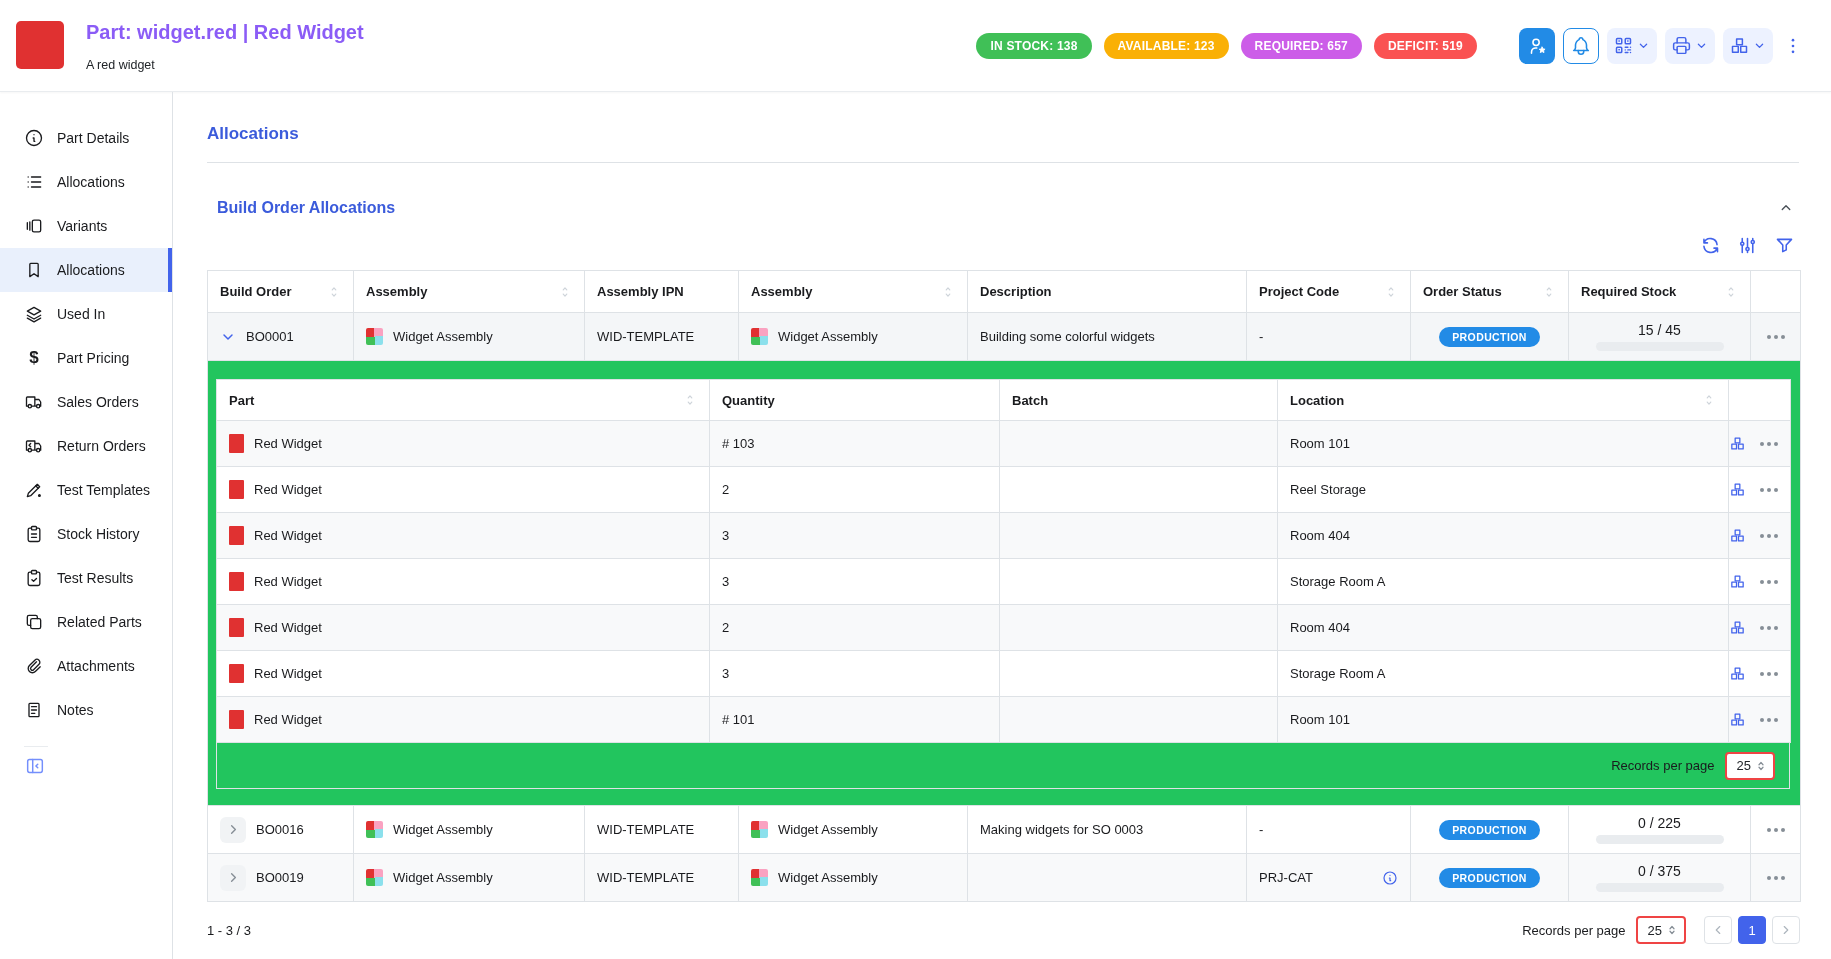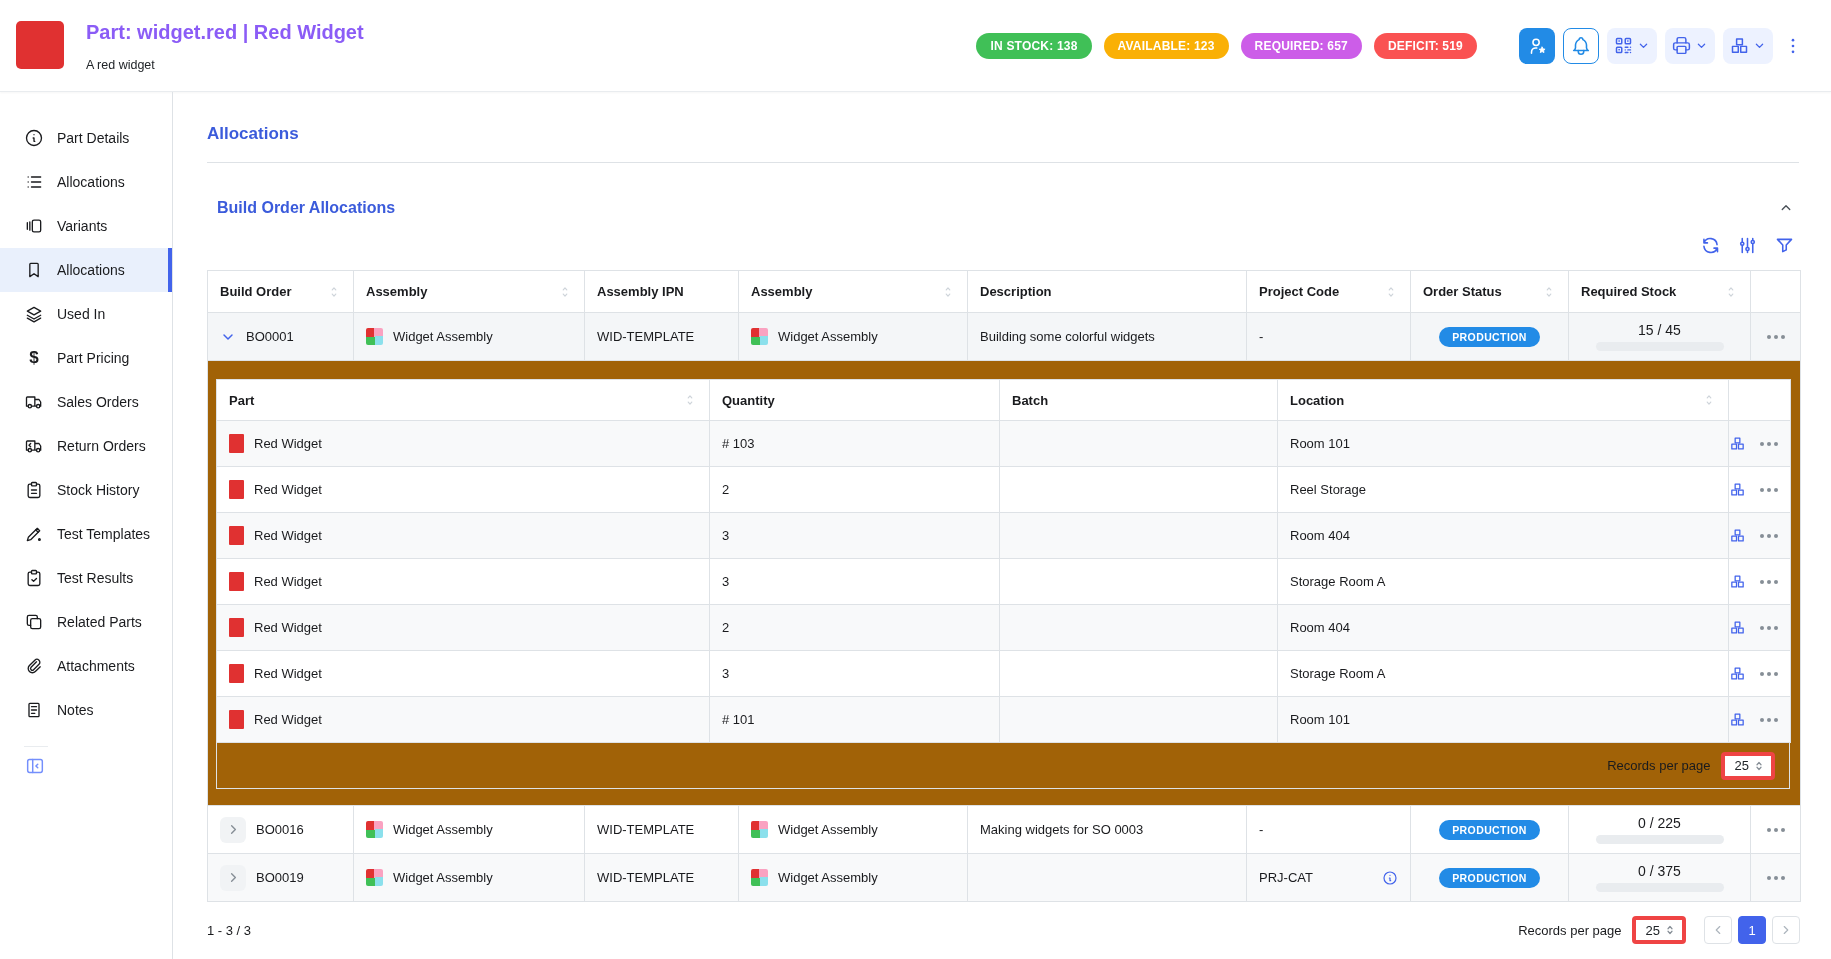--- a/index.html
+++ b/index.html
@@ -71,29 +71,29 @@
   .prog-wrap { display:flex; flex-direction:column; align-items:center; gap:4px; }
   .prog-val { font-size:14px; }
   .prog-track { width:128px; height:9px; border-radius:5px; background:#e9ecef; overflow:hidden; }
   .prog-fill { height:100%; border-radius:5px; background:#fd7e14; }
   .dots { display:flex; gap:3px; justify-content:center; cursor:pointer; }
   .dots i { width:4px; height:4px; border-radius:50%; background:#868e96; }
   .row-actions { display:flex; align-items:center; justify-content:flex-end; gap:14px; }
   .stock-link { color:#4263eb; cursor:pointer; }
   .info-i { color:#4263eb; }
 
-  .sub-wrap { padding:18px 10px 16px 8px; background:#a16207; }
+  .sub-wrap { padding:18px 10px 16px 8px; background:#22c55e; }
   .sub { width:1574px; font-size:13px; background:#fff; }
   .sub th,.sub td { border:1px solid #dee2e6; padding:0 12px; }
   .sub th { height:41px; text-align:left; font-weight:bold; background:#fff; }
   .sub td { height:46px; background:#fff; }
   .sub tr.stripe td { background:#f8f9fa; }
   .sub-footer { border:1px solid #dee2e6; border-top:none; height:46px; display:flex;
     align-items:center; justify-content:flex-end; gap:10px; width:1574px; padding-right:14px; font-size:13px; }
-  .select-box { display:flex; align-items:center; gap:4px; border:4px solid #ef4444; border-radius:4px;
+  .select-box { display:flex; align-items:center; gap:4px; border:2px solid #ef4444; border-radius:4px;
     height:28px; padding:0 6px 0 10px; font-size:13px; background:#fff; cursor:pointer; color:#212529; }
   .selector { color:#868e96; }
 
   .bottom-bar { width:1593px; display:flex; align-items:center; justify-content:space-between;
     margin-top:14px; font-size:13px; }
   .bottom-right { display:flex; align-items:center; gap:10px; }
   .pager { display:flex; align-items:center; gap:6px; margin-left:8px; }
   .pg-btn { width:28px; height:28px; border:1px solid #dee2e6; border-radius:4px; background:#fff;
     color:#adb5bd; display:flex; align-items:center; justify-content:center; cursor:pointer; font-size:13px; }
   .pg-btn.active { background:#4263eb; border-color:#4263eb; color:#fff; }
@@ -259,36 +259,36 @@
               <circle cx="17" cy="17" r="2"></circle>
               <path d="M5 17H3V7a1 1 0 011-1h9v11M9 17h6M13 9h5l2 3v5h-1"></path>
               <path d="M8 9l-2 2 2 2"></path>
             </svg>
           </span>
         <span>Return Orders</span>
       </div>
       <div class="side-item">
         <span class="sicon">
             <svg width="20" height="20" viewBox="0 0 24 24" fill="none" stroke="currentColor" stroke-width="1.6" stroke-linecap="round" stroke-linejoin="round">
+              <path d="M4 20l1.2-4L16 5.2l2.8 2.8L8 18.8 4 20z"></path>
+              <path d="M14 7l3 3"></path>
+              <circle cx="18.5" cy="18.5" r="1"></circle>
+            </svg>
+          </span>
+        <span>Test Templates</span>
+      </div>
+      <div class="side-item">
+        <span class="sicon">
+            <svg width="20" height="20" viewBox="0 0 24 24" fill="none" stroke="currentColor" stroke-width="1.6" stroke-linecap="round" stroke-linejoin="round">
               <path d="M9 5H7a2 2 0 00-2 2v12a2 2 0 002 2h10a2 2 0 002-2V7a2 2 0 00-2-2h-2"></path>
               <rect x="9" y="3" width="6" height="4" rx="1"></rect>
               <path d="M9 12h6M9 16h6"></path>
             </svg>
           </span>
         <span>Stock History</span>
-      </div>
-      <div class="side-item">
-        <span class="sicon">
-            <svg width="20" height="20" viewBox="0 0 24 24" fill="none" stroke="currentColor" stroke-width="1.6" stroke-linecap="round" stroke-linejoin="round">
-              <path d="M4 20l1.2-4L16 5.2l2.8 2.8L8 18.8 4 20z"></path>
-              <path d="M14 7l3 3"></path>
-              <circle cx="18.5" cy="18.5" r="1"></circle>
-            </svg>
-          </span>
-        <span>Test Templates</span>
       </div>
       <div class="side-item">
         <span class="sicon">
             <svg width="20" height="20" viewBox="0 0 24 24" fill="none" stroke="currentColor" stroke-width="1.6" stroke-linecap="round" stroke-linejoin="round">
               <path d="M9 5H7a2 2 0 00-2 2v12a2 2 0 002 2h10a2 2 0 002-2V7a2 2 0 00-2-2h-2"></path>
               <rect x="9" y="3" width="6" height="4" rx="1"></rect>
               <path d="M9.5 14l2 2 3.5-3.5"></path>
             </svg>
           </span>
         <span>Test Results</span>

